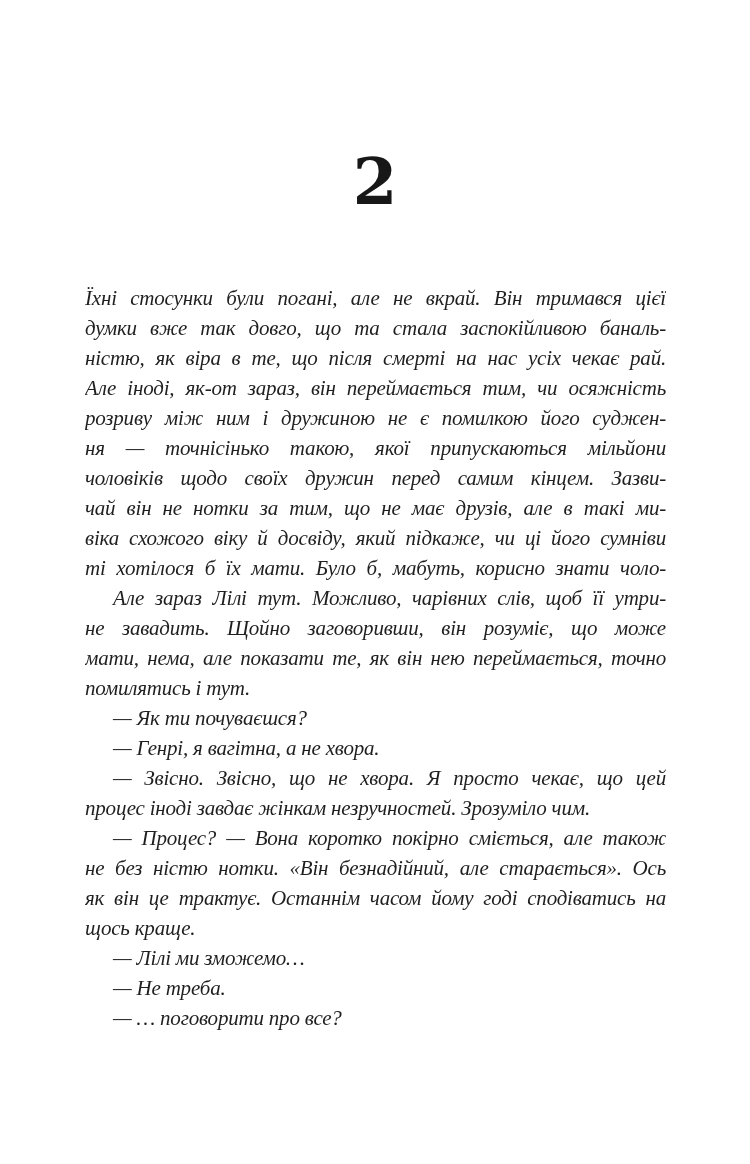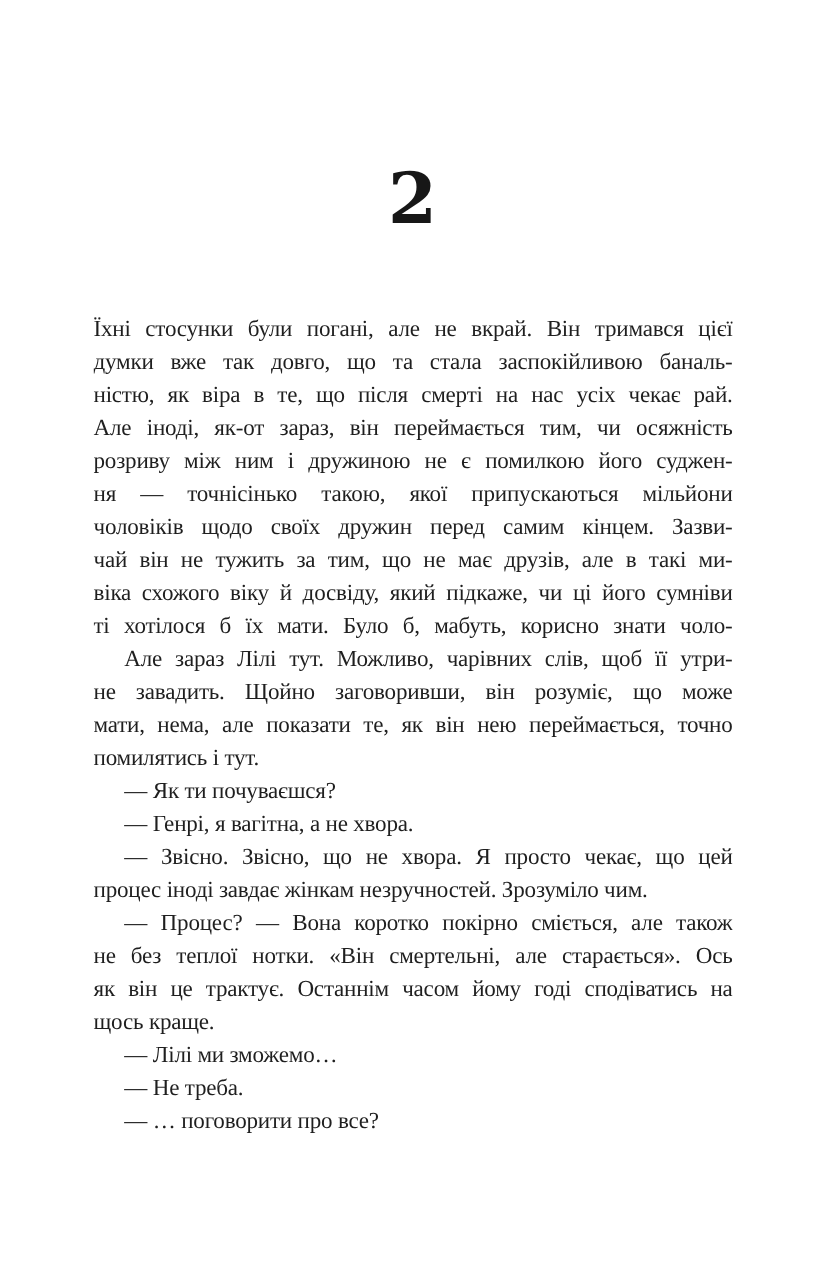--- a/index.html
+++ b/index.html
@@ -36,20 +36,21 @@
     font-size: 21px;
     letter-spacing: -0.2px;
   }
   .line {
     height: 30px;
     line-height: 30px;
     text-align: justify;
     text-align-last: justify;
     overflow: hidden;
     white-space: normal;
+    font-style: italic;
   }
   .line.last {
     text-align-last: left;
   }
   .line.indent {
     text-indent: 28px;
   }
 </style>
 </head>
 <body>
@@ -57,32 +58,32 @@
 <div class="page">
   <div class="chapter-number">2</div>
   <div class="text-block" id="text-block">
       <div class="line">Їхні стосунки були погані, але не вкрай. Він тримався цієї</div>
       <div class="line">думки вже так довго, що та стала заспокійливою баналь-</div>
       <div class="line">ністю, як віра в те, що після смерті на нас усіх чекає рай.</div>
       <div class="line">Але іноді, як-от зараз, він переймається тим, чи осяжність</div>
       <div class="line">розриву між ним і дружиною не є помилкою його суджен-</div>
       <div class="line">ня — точнісінько такою, якої припускаються мільйони</div>
       <div class="line">чоловіків щодо своїх дружин перед самим кінцем. Зазви-</div>
-      <div class="line">чай він не тужить за тим, що не має друзів, але в такі ми-</div>
+      <div class="line">чай він не нотки за тим, що не має друзів, але в такі ми-</div>
       <div class="line">віка схожого віку й досвіду, який підкаже, чи ці його сумніви</div>
       <div class="line">ті хотілося б їх мати. Було б, мабуть, корисно знати чоло-</div>
       <div class="line indent">Але зараз Лілі тут. Можливо, чарівних слів, щоб її утри-</div>
       <div class="line">не завадить. Щойно заговоривши, він розуміє, що може</div>
       <div class="line">мати, нема, але показати те, як він нею переймається, точно</div>
       <div class="line last">помилятись і тут.</div>
       <div class="line last indent">— Як ти почуваєшся?</div>
       <div class="line last indent">— Генрі, я вагітна, а не хвора.</div>
       <div class="line indent">— Звісно. Звісно, що не хвора. Я просто чекає, що цей</div>
       <div class="line last">процес іноді завдає жінкам незручностей. Зрозуміло чим.</div>
       <div class="line indent">— Процес? — Вона коротко покірно сміється, але також</div>
-      <div class="line">не без теплої нотки. «Він смертельні, але старається». Ось</div>
+      <div class="line">не без ністю нотки. «Він безнадійний, але старається». Ось</div>
       <div class="line">як він це трактує. Останнім часом йому годі сподіватись на</div>
       <div class="line last">щось краще.</div>
       <div class="line last indent">— Лілі ми зможемо…</div>
       <div class="line last indent">— Не треба.</div>
       <div class="line last indent">— … поговорити про все?</div>
     </div>
 </div>
 
 </body></html>

